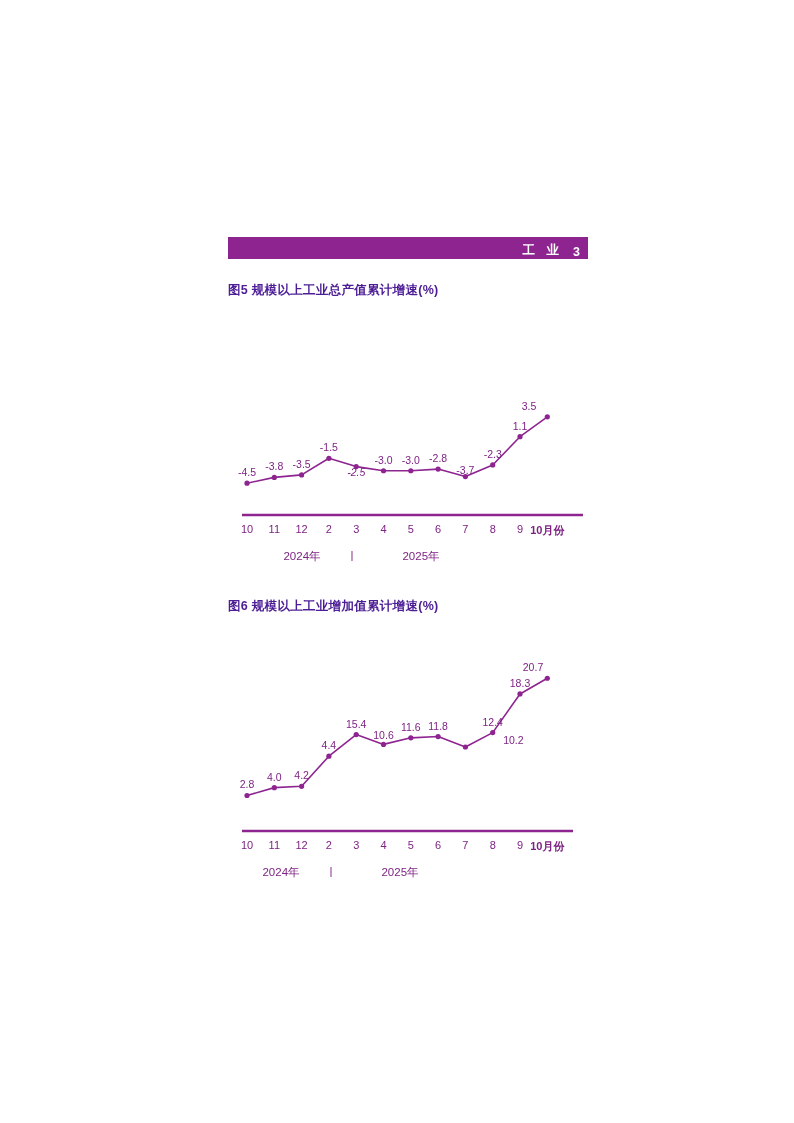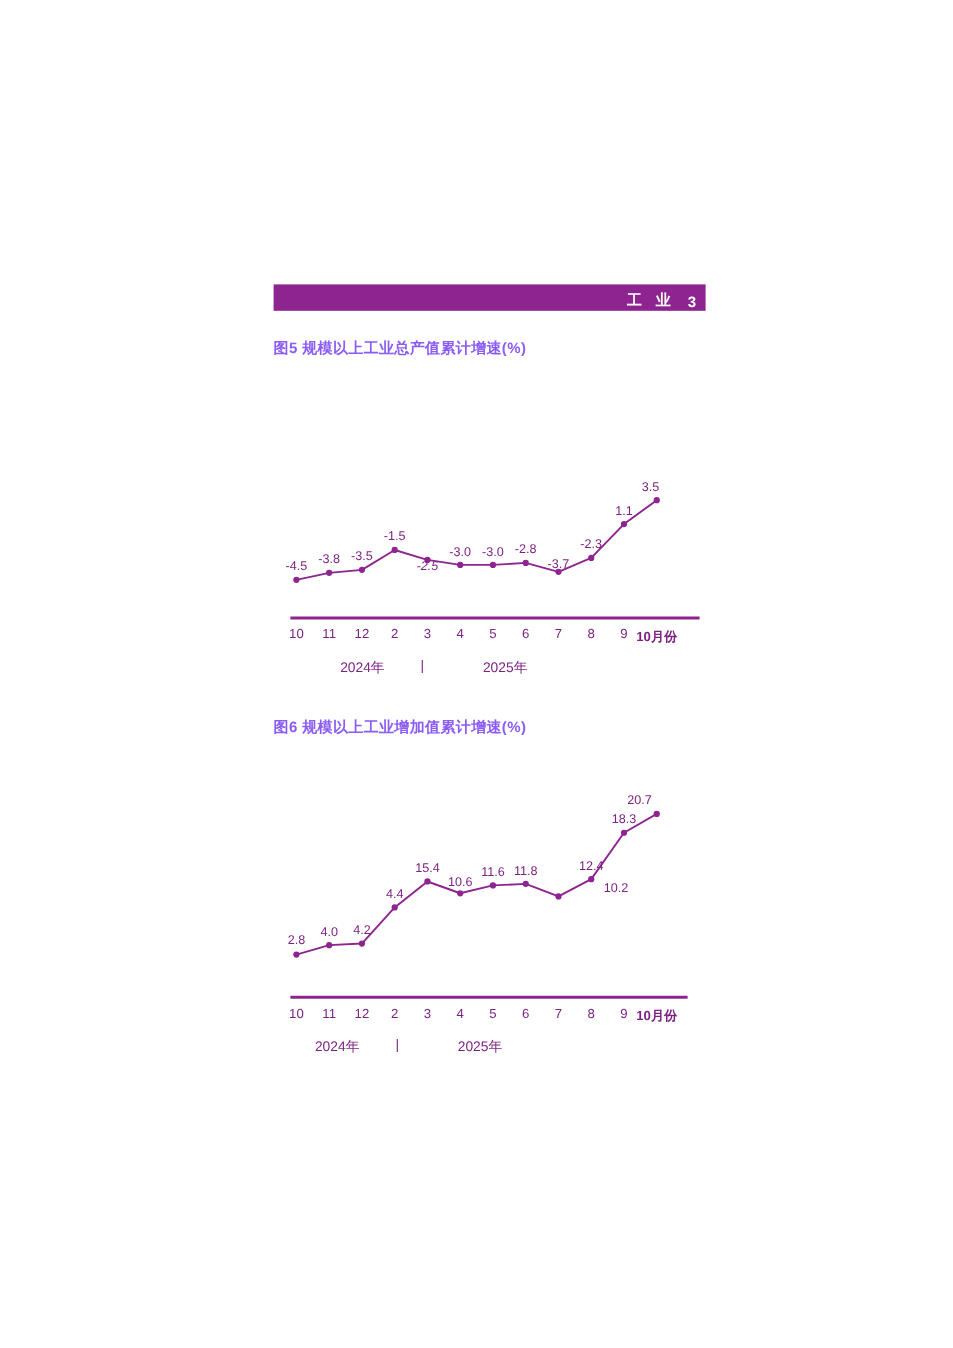--- a/index.html
+++ b/index.html
@@ -54,21 +54,21 @@
     position: absolute;
     left: 228px;
     width: 360px;
   }
   #figure5 { top: 282px; height: 290px; }
   #figure6 { top: 598px; height: 300px; }
 
   .fig-title {
     font-size: 12.5px;
     font-weight: bold;
-    color: #8b5cf6;
+    color: #4c1d95;
     margin: 0 0 4px 0;
     letter-spacing: 0.3px;
   }
 
   .plot {
     position: relative;
     width: 360px;
   }
   #plot5 { height: 215px; }
   #plot6 { height: 222px; }
@@ -166,21 +166,21 @@
         <div class="dot-label" style="left: 46.3px; top: 157.383px;">-3.8</div>
         <div class="dot-label" style="left: 73.6px; top: 154.894px;">-3.5</div>
         <div class="dot-label" style="left: 100.9px; top: 138.298px;">-1.5</div>
         <div class="dot-label" style="left: 128.2px; top: 163px; font-style: italic;">-2.5</div>
         <div class="dot-label" style="left: 155.5px; top: 150.745px;">-3.0</div>
         <div class="dot-label" style="left: 182.8px; top: 150.745px;">-3.0</div>
         <div class="dot-label" style="left: 210.1px; top: 149.085px;">-2.8</div>
         <div class="dot-label" style="left: 237.4px; top: 160.553px;">-3.7</div>
         <div class="dot-label" style="left: 264.7px; top: 144.936px;">-2.3</div>
         <div class="dot-label" style="left: 292px; top: 116.723px;">1.1</div>
-        <div class="dot-label" style="left: 314px; top: 96.8085px;">3.5</div>
+        <div class="dot-label" style="left: 301px; top: 96.8085px;">3.5</div>
       </div>
   </div>
 
   <div class="figure" id="figure6">
     <div class="fig-title">图6  规模以上工业增加值累计增速(%)</div>
     <div class="plot" id="plot6">
       <svg id="svg6" width="360" height="222">
           <polyline points="19,176.485 46.3,168.625 73.6,167.315 100.9,137.185 128.2,115.57 155.5,125.39500000000001 182.8,118.845 210.1,117.535 237.4,128.01500000000001 264.70000000000005,113.60499999999999 292,74.96 319.3,59.24000000000001" fill="none" stroke="#8e2490" stroke-width="1.6" stroke-linejoin="round"></polyline>
           <circle cx="19" cy="176.485" r="2.6" fill="#8e2490"></circle>
           <circle cx="46.3" cy="168.625" r="2.6" fill="#8e2490"></circle>

